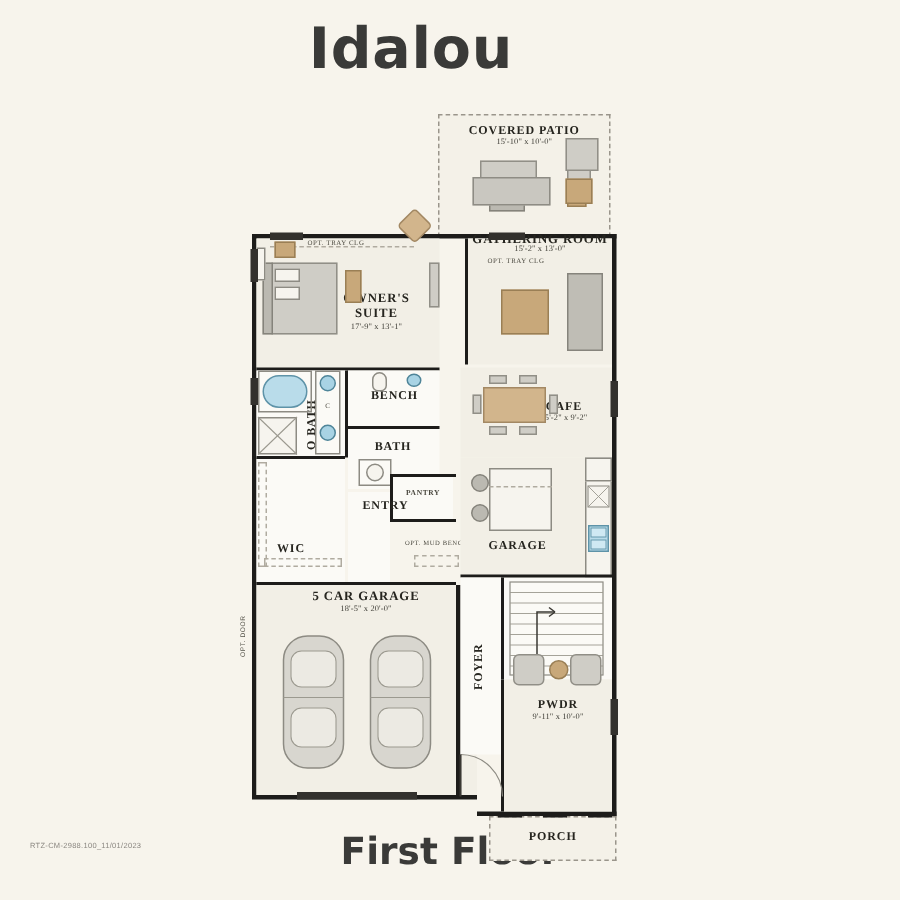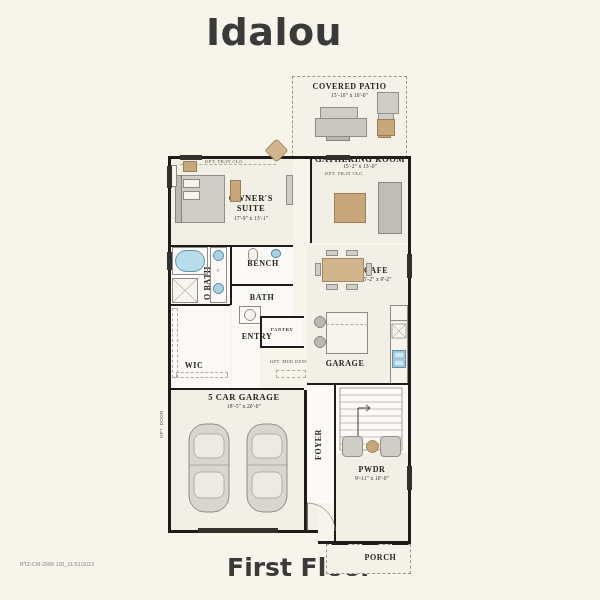--- a/index.html
+++ b/index.html
@@ -268,21 +268,21 @@
   <div class="f grey rnd" style="left:202px;top:374px;width:21px;height:21px;border-radius:4px;"></div>
   <div class="f grey rnd" style="left:240px;top:374px;width:21px;height:21px;border-radius:4px;"></div>
   <div class="f tan rnd" style="left:226px;top:378px;width:13px;height:13px;"></div>
   <div class="wall" style="left:194px;top:391px;width:2px;height:88px;"></div>
   <svg style="position:absolute;left:167px;top:441px;" width="28" height="30">
     <path d="M0 0 A28 28 0 0 1 28 28" stroke="#8d8b83" stroke-width="0.8" fill="none"></path>
     <line x1="0" y1="0" x2="0" y2="28" stroke="#3a3833" stroke-width="1.4"></line>
   </svg>
 
   <div class="dash" style="left:186px;top:482px;width:85px;height:30px;"></div>
-  <div class="lbl name" style="left:198px;top:491px;width:85px;">PORCH</div>
+  <div class="lbl name" style="left:186px;top:491px;width:85px;">PORCH</div>
   <div class="wall" style="left:192px;top:480px;width:16px;height:3px;"></div>
   <div class="wall" style="left:222px;top:480px;width:16px;height:3px;"></div>
   <div class="wall" style="left:252px;top:480px;width:16px;height:3px;"></div>
 
   <div class="wallL" style="left:27px;top:104px;width:5px;height:22px;"></div>
   <div class="wallL" style="left:40px;top:93px;width:22px;height:5px;"></div>
   <div class="wallL" style="left:186px;top:93px;width:24px;height:5px;"></div>
   <div class="wallL" style="left:267px;top:192px;width:5px;height:24px;"></div>
   <div class="wallL" style="left:267px;top:404px;width:5px;height:24px;"></div>
   <div class="wallL" style="left:27px;top:190px;width:5px;height:18px;"></div>

